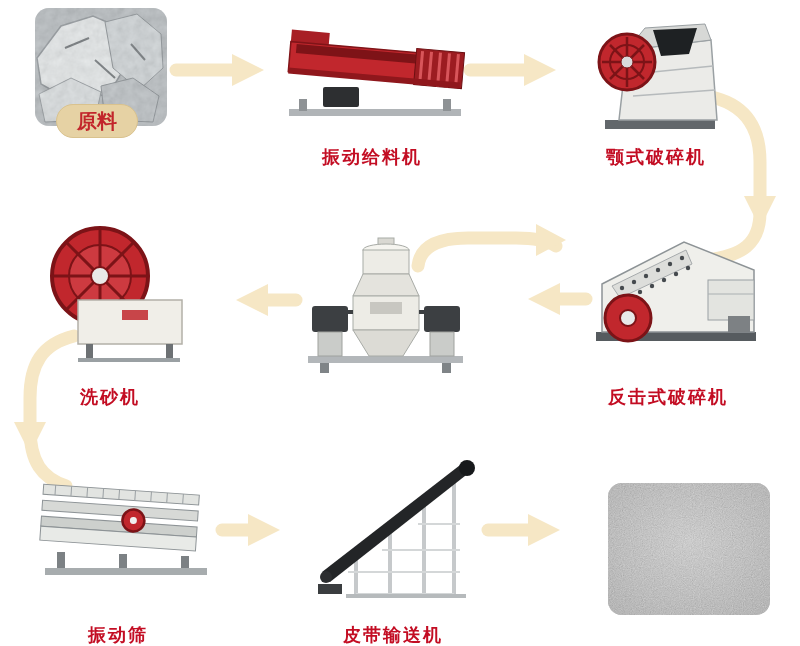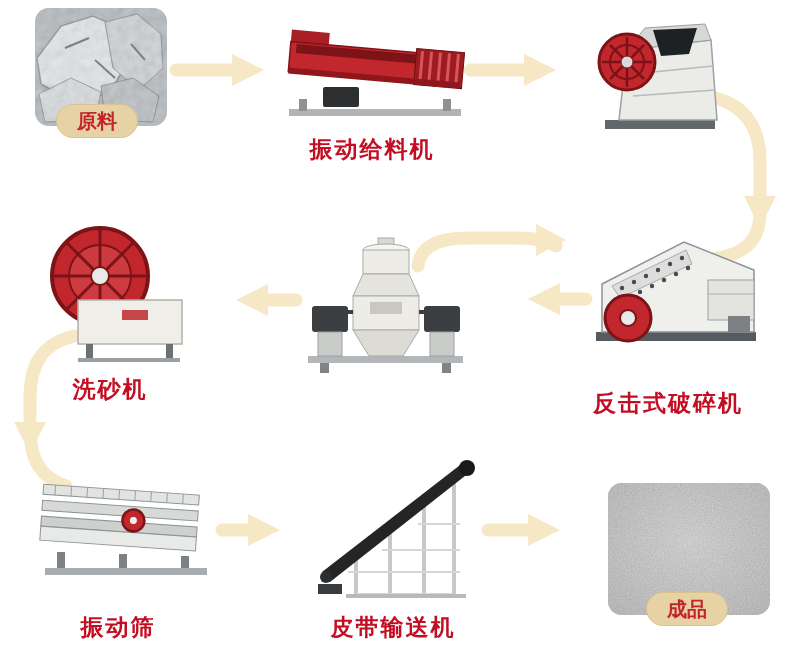--- a/index.html
+++ b/index.html
@@ -1,22 +1,22 @@
 <!DOCTYPE html>
 <html><head>
 <meta charset="utf-8">
 <style>
   html,body{margin:0;padding:0;background:#ffffff;}
   .stage{position:relative;width:800px;height:646px;background:#ffffff;overflow:hidden;
          font-family:"DejaVu Sans","Liberation Sans",sans-serif;}
   .layer{position:absolute;left:0;top:0;}
   .node{position:absolute;}
   .node svg{display:block;}
-  .node-label{position:absolute;font-size:23px;font-weight:bold;color:#c30d23;
-              text-align:center;letter-spacing:2px;line-height:30px;}
+  .node-label{position:absolute;font-size:18px;font-weight:bold;color:#c30d23;
+              text-align:center;letter-spacing:2px;line-height:30px;margin-top:8px;}
   .badge{position:absolute;background:#e6d2a4;color:#c2252b;font-size:20px;font-weight:bold;
          padding:3px 20px;border-radius:18px;border:1px solid #d9c28e;line-height:26px;}
   .flow{stroke:#f6e7c5;fill:none;stroke-width:13;stroke-linecap:round;}
   .flowhead{fill:#f6e7c5;}
 </style>
 </head>
 <body>
 
 <div class="stage">
 
@@ -105,20 +105,21 @@
       <circle cx="34" cy="52" r="17" fill="none" stroke="#7c1317" stroke-width="2"></circle>
       <g stroke="#7c1317" stroke-width="2.5">
         <line x1="34" y1="27" x2="34" y2="77"></line>
         <line x1="9" y1="52" x2="59" y2="52"></line>
         <line x1="17" y1="35" x2="51" y2="69"></line>
         <line x1="51" y1="35" x2="17" y2="69"></line>
       </g>
       <circle cx="34" cy="52" r="6" fill="#d9dadb" stroke="#7c1317"></circle>
     </svg>
   </div>
+  <div class="node-label" style="left:571px;top:134px;width:170px;">颚式破碎机</div>
 
   <div class="node" style="left:38px;top:222px;">
     <svg width="148" height="142" viewBox="0 0 148 142">
       <circle cx="62" cy="54" r="48" fill="#c1272d" stroke="#7c1317" stroke-width="4"></circle>
       <circle cx="62" cy="54" r="31" fill="#cd3a40" stroke="#7c1317" stroke-width="2"></circle>
       <g stroke="#7c1317" stroke-width="3">
         <line x1="62" y1="6" x2="62" y2="102"></line>
         <line x1="14" y1="54" x2="110" y2="54"></line>
         <line x1="28" y1="20" x2="96" y2="88"></line>
         <line x1="96" y1="20" x2="28" y2="88"></line>
@@ -173,21 +174,21 @@
           <circle cx="88" cy="48" r="2.2"></circle>
           <circle cx="100" cy="42" r="2.2"></circle>
       </g>
       <rect x="120" y="54" width="46" height="40" fill="#e3e4e0" stroke="#9aa0a3"></rect>
       <line x1="120" y1="68" x2="166" y2="68" stroke="#aab0b2"></line>
       <circle cx="40" cy="92" r="23" fill="#c1272d" stroke="#7c1317" stroke-width="3"></circle>
       <circle cx="40" cy="92" r="8" fill="#e8e9e9" stroke="#7c1317" stroke-width="2"></circle>
       <rect x="140" y="90" width="22" height="16" fill="#7d8184"></rect>
     </svg>
   </div>
-  <div class="node-label" style="left:583px;top:388px;width:170px;">反击式破碎机</div>
+  <div class="node-label" style="left:583px;top:374px;width:170px;">反击式破碎机</div>
 
   <div class="node" style="left:33px;top:476px;">
     <svg width="185" height="108" viewBox="0 0 185 108">
       <g transform="rotate(4 92 50)">
         <rect x="8" y="14" width="156" height="10" fill="#e2e4e1" stroke="#8d9396"></rect>
         <rect x="8" y="30" width="156" height="10" fill="#d7d9d6" stroke="#8d9396"></rect>
         <rect x="8" y="46" width="156" height="10" fill="#cdd0cd" stroke="#8d9396"></rect>
         <g stroke="#9aa0a3" stroke-width="1">
           <line x1="20" y1="14" x2="20" y2="24"></line>
             <line x1="36" y1="14" x2="36" y2="24"></line>
@@ -248,15 +249,14 @@
           <stop offset="0" stop-color="#b9b9b9"></stop>
             <stop offset="1" stop-color="#868686"></stop>
         </radialGradient>
       </defs>
       <g clip-path="url(#clip-prod)">
         <rect width="162" height="132" fill="url(#vg-prod)"></rect>
         <rect width="162" height="132" filter="url(#noise-prod)"></rect>
       </g>
     </svg>
   </div>
-  <div class="badge" style="left:646px;top:592px;">成品</div>
 
 </div>
 
 </body></html>

